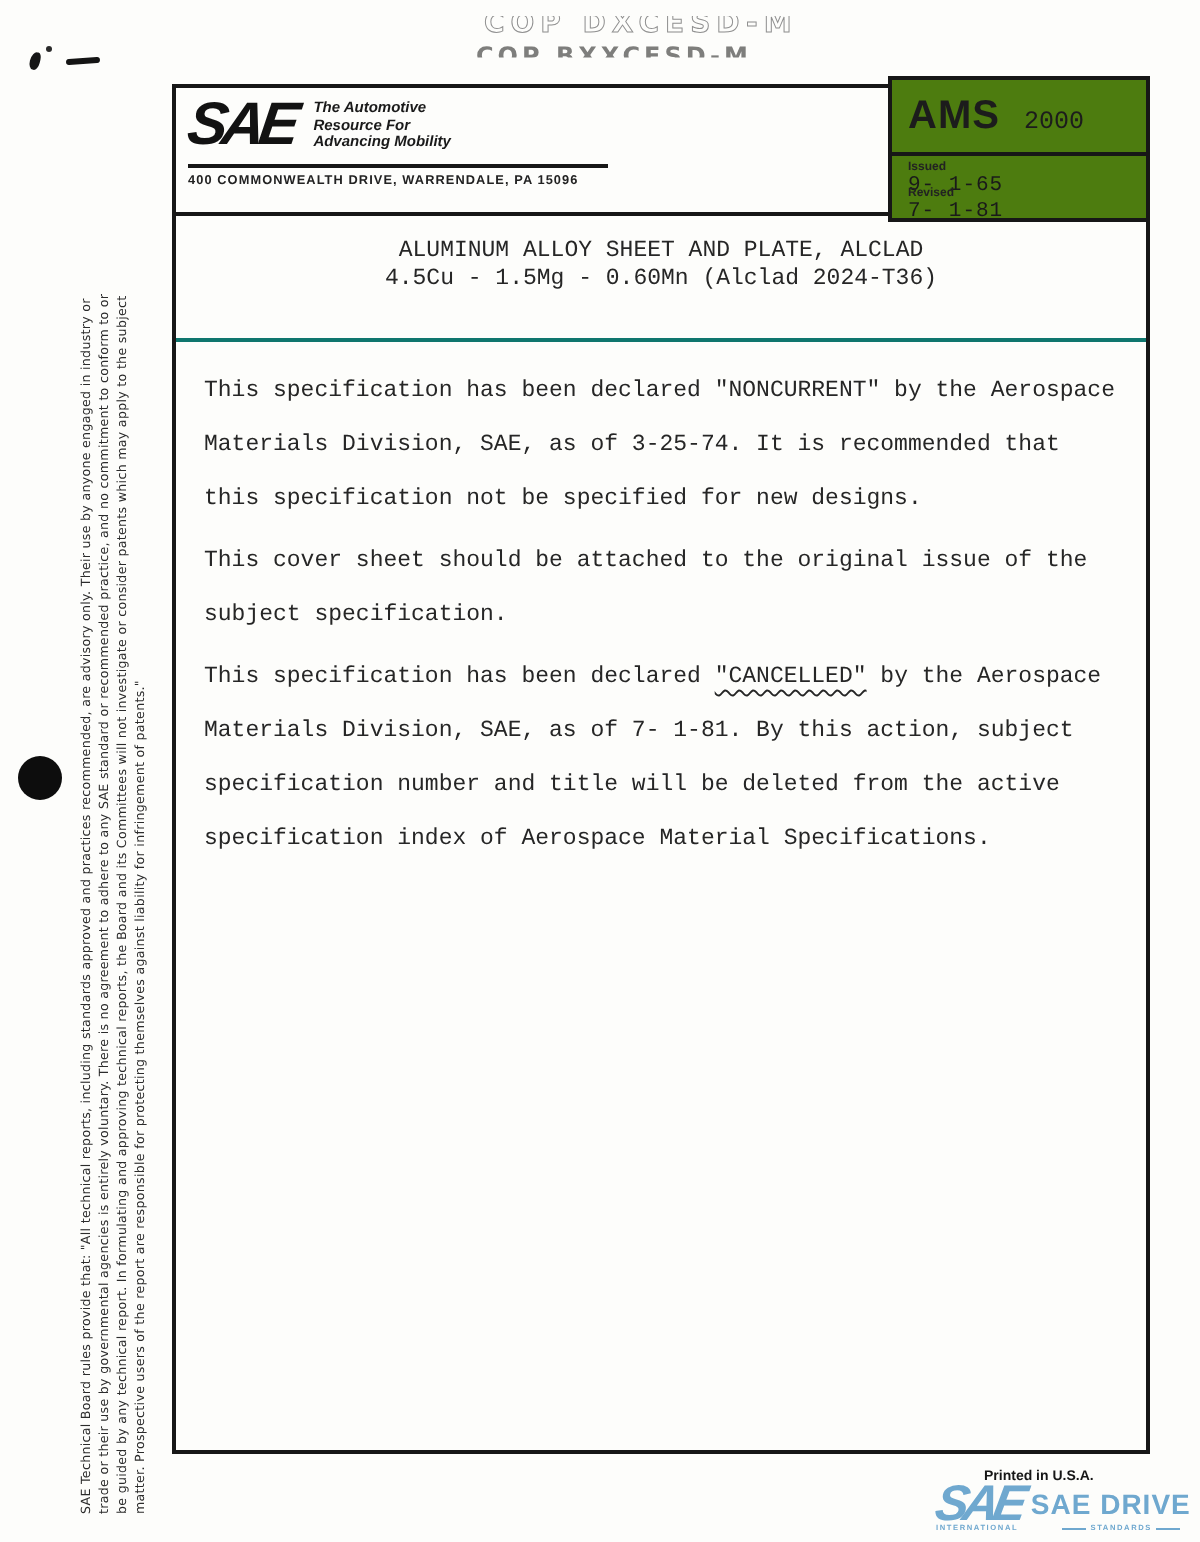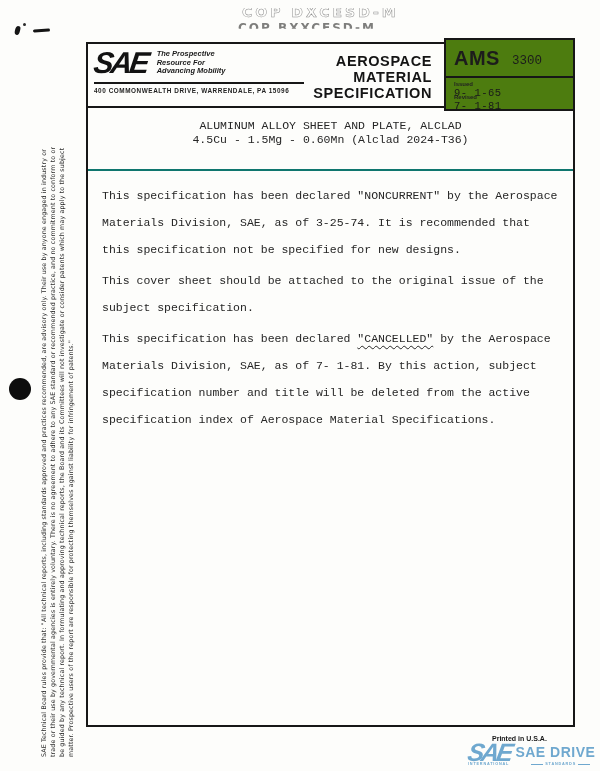--- a/index.html
+++ b/index.html
@@ -91,39 +91,34 @@
     <div class="sline">matter. Prospective users of the report are responsible for protecting themselves against liability for infringement of patents."</div>
   </div>
 
   <div class="main-box">
 
     <div class="header">
       <div class="logo-cell">
         <div class="logo-row">
           <div class="sae-big">SAE</div>
           <div class="tagline">
-            <div>The Prospective</div>
+            <div>The Automotive</div>
             <div>Resource For</div>
             <div>Advancing Mobility</div>
           </div>
         </div>
         <div class="logo-rule"></div>
         <div class="address">400 COMMONWEALTH DRIVE, WARRENDALE, PA 15096</div>
       </div>
 
-      <div class="doctype">
-        <div>AEROSPACE</div>
-        <div>MATERIAL</div>
-        <div>SPECIFICATION</div>
-      </div>
 
       <div class="ams-box">
         <div class="ams-top">
           <span class="ams-prefix">AMS</span>
-          <span class="ams-number">3300</span>
+          <span class="ams-number">2000</span>
         </div>
         <div class="ams-dates">
           <div class="date-row">
             <span class="date-label">Issued</span>
             <span class="date-value">9- 1-65</span>
           </div>
           <div class="date-row">
             <span class="date-label">Revised</span>
             <span class="date-value">7- 1-81</span>
           </div>

